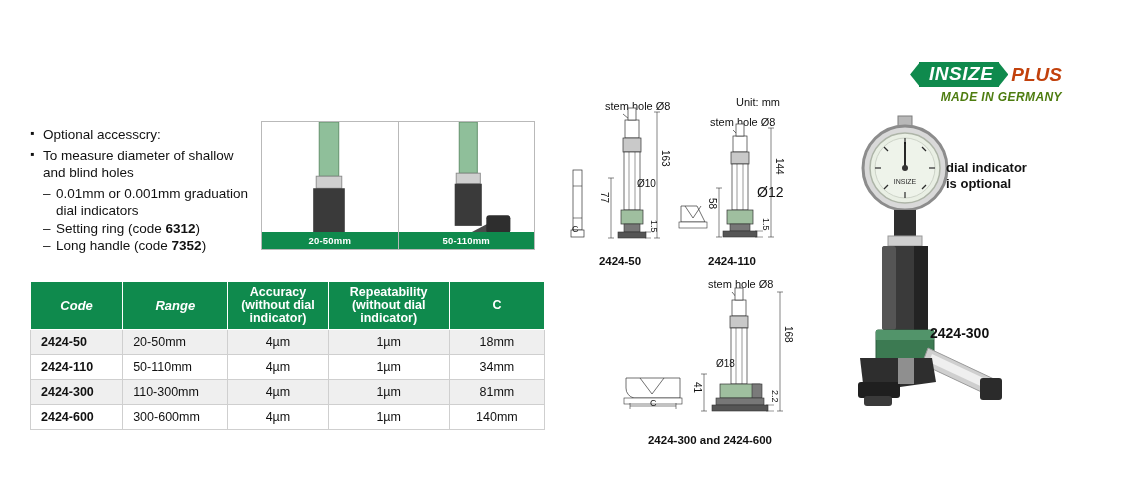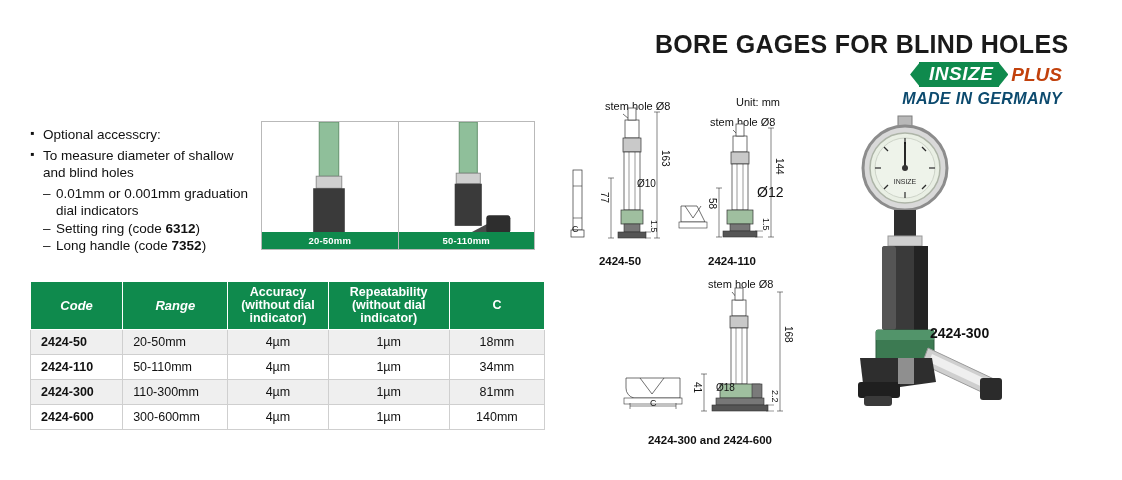--- a/index.html
+++ b/index.html
@@ -40,21 +40,21 @@
   .insize-box::after {
     content:""; position:absolute; right:-9px; top:0; bottom:0; width:10px;
     background:#0f8a4d;
     clip-path:polygon(0 0, 0 100%, 100% 50%);
   }
   .plus-txt {
     font-weight:bold; font-style:italic; font-size:19px; color:#c2410c;
     margin-left:12px;
   }
   .made-in {
-    font-size:16px; font-weight:bold; font-style:italic; color:#0c4a6e;
+    font-size:12px; font-weight:bold; font-style:italic; color:#4d7c0f;
     margin-top:3px; letter-spacing:.4px;
   }
 
   
   .bullets {
     position:absolute; left:30px; top:126px; width:225px;
     font-size:13.5px; line-height:17.5px; color:#111;
   }
   .bullets .b { position:relative; padding-left:13px; margin-bottom:3px; }
   .bullets .b::before {
@@ -129,21 +129,20 @@
     font-size:13px; font-weight:bold; line-height:16px;
   }
 
   .cap-center { position:absolute; text-align:center; font-weight:bold; font-size:11.5px; }
 </style>
 </head>
 <body>
 
 <div class="page">
 
-  <div class="title">BORE GAGES FOR BLIND HOLES</div>
 
   <div class="brand">
     <div class="brand-logo">
       <span class="insize-box">INSIZE</span>
       <span class="plus-txt">PLUS</span>
     </div>
     <div class="made-in">MADE IN GERMANY</div>
   </div>
 
   <div class="bullets">
@@ -346,21 +345,21 @@
       <line x1="157" y1="14" x2="163" y2="14" stroke="#333" stroke-width="0.6"></line>
       <line x1="157" y1="133" x2="163" y2="133" stroke="#333" stroke-width="0.6"></line>
       <line x1="84" y1="96" x2="84" y2="133" stroke="#333" stroke-width="0.6"></line>
       <line x1="81" y1="96" x2="87" y2="96" stroke="#333" stroke-width="0.6"></line>
       <line x1="81" y1="133" x2="87" y2="133" stroke="#333" stroke-width="0.6"></line>
       <line x1="146" y1="127" x2="154" y2="127" stroke="#333" stroke-width="0.5"></line>
       <line x1="146" y1="133" x2="154" y2="133" stroke="#333" stroke-width="0.5"></line>
     </svg>
     <div class="vert" style="position:absolute; left:163px; top:48px;">168</div>
     <div class="vert" style="position:absolute; left:72px; top:104px;">41</div>
-    <div class="dlabel" style="position:absolute; left:96px; top:104px; font-size:10px;">Ø18</div>
+    <div class="dlabel" style="position:absolute; left:96px; top:80px; font-size:10px;">Ø18</div>
     <div class="vert" style="position:absolute; left:150px; top:112px; font-size:9px;">2.2</div>
     <div class="dlabel" style="position:absolute; left:30px; top:120px; font-size:9px;">C</div>
   </div>
   <div class="cap-center" style="left:620px; top:434px; width:180px;">2424-300 and 2424-600</div>
 
   <div class="bigphoto">
     <svg width="190" height="340" viewBox="0 0 190 340">
 
       <rect x="78" y="6" width="14" height="12" fill="#b8b8b8" stroke="#7d7d7d" stroke-width="1"></rect>
       <circle cx="85" cy="58" r="42" fill="#d9d9d9" stroke="#8c8c8c" stroke-width="3"></circle>
@@ -393,16 +392,20 @@
       <path d="M112 244 L172 272 L169 280 L109 252 Z" fill="#efefef"></path>
       <rect x="160" y="268" width="22" height="22" rx="3" fill="#2b2b2b"></rect>
 
       <path d="M40 248 L112 248 L116 272 L44 282 Z" fill="#2e2e2e"></path>
       <rect x="38" y="272" width="42" height="16" rx="3" fill="#1f1f1f"></rect>
       <rect x="44" y="286" width="28" height="10" rx="3" fill="#3a3a3a"></rect>
       <rect x="78" y="248" width="16" height="26" fill="#8f8f8f"></rect>
     </svg>
   </div>
 
+  <div class="dialnote">
+    <div>dial indicator</div>
+    <div>is optional</div>
+  </div>
 
   <div class="bigcap">2424-300</div>
 
 </div>
 
 </body></html>

